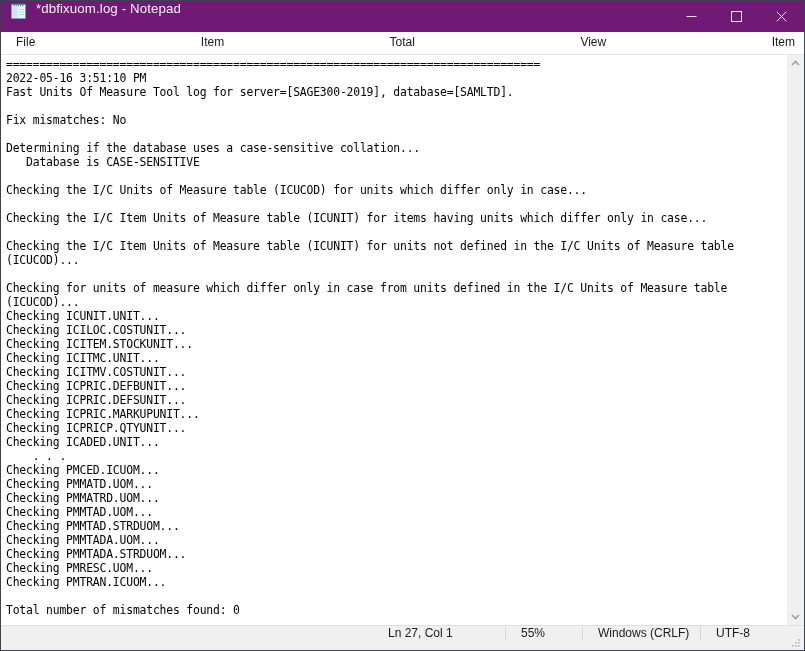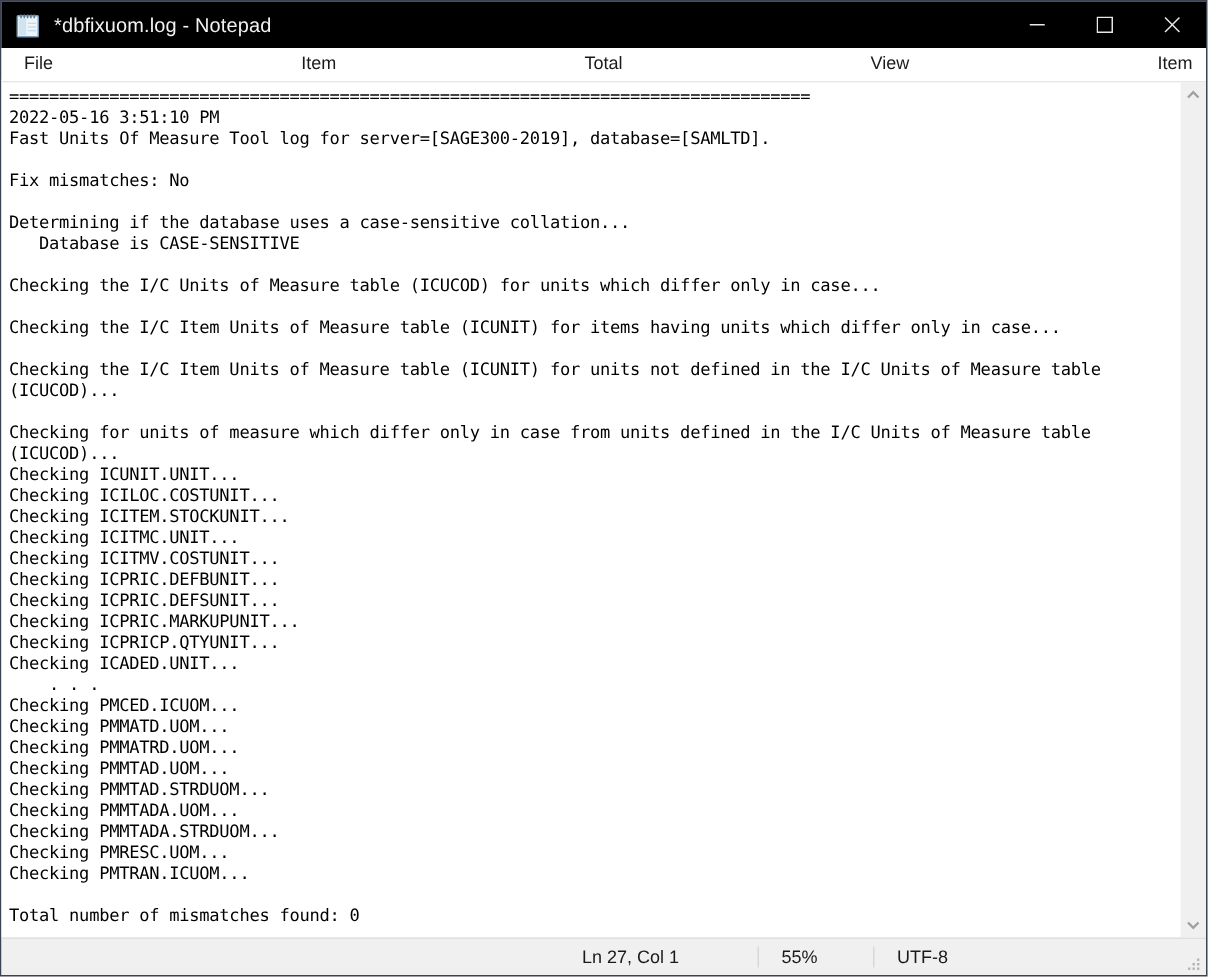--- a/index.html
+++ b/index.html
@@ -23,23 +23,23 @@
     box-sizing: border-box;
     background: #ffffff;
     border: 1px solid #3c4251;
     display: flex;
     flex-direction: column;
   }
 
   
   .titlebar {
     height: 31px;
-    background: #000000;
-    display: flex;
-    align-items: center;
+    background: #701a75;
+    display: flex;
+    align-items: flex-start;
     flex: 0 0 auto;
     position: relative;
   }
   .title-icon {
     width: 20px;
     height: 20px;
     margin-left: 8px;
     margin-right: 7px;
     position: relative;
     flex: 0 0 auto;
@@ -137,21 +137,21 @@
     height: 0px;
     background: #cdcdcd;
   }
 
   
   .statusbar {
     height: 24px;
     background: #f0f0f0;
     border-top: 1px solid #dfdfdf;
     display: flex;
-    align-items: center;
+    align-items: flex-start;
     flex: 0 0 auto;
     font-size: 12px;
     color: #1a1a1a;
     position: relative;
   }
   .status-spacer {
     flex: 0 0 371px;
     border-right: 1px solid #d8d8d8;
   }
   .status-cell {
@@ -285,20 +285,21 @@
           <path d="M1 2 L4.5 5.5 L8 2" fill="none" stroke="#a0a0a0" stroke-width="1.6"></path>
         </svg>
       </div>
     </div>
   </div>
 
   <div class="statusbar">
     <div class="status-spacer"></div>
     <div class="status-cell cell-ln">Ln 27, Col 1</div>
     <div class="status-cell cell-zoom">55%</div>
+    <div class="status-cell cell-eol">Windows (CRLF)</div>
     <div class="status-cell cell-enc">UTF-8</div>
     <div class="grip">
       <svg width="10" height="10" viewBox="0 0 10 10">
         <g fill="#b4b4b4">
           <rect x="7" y="1" width="1.6" height="1.6"></rect>
           <rect x="4" y="4" width="1.6" height="1.6"></rect>
           <rect x="7" y="4" width="1.6" height="1.6"></rect>
           <rect x="1" y="7" width="1.6" height="1.6"></rect>
           <rect x="4" y="7" width="1.6" height="1.6"></rect>
           <rect x="7" y="7" width="1.6" height="1.6"></rect>

